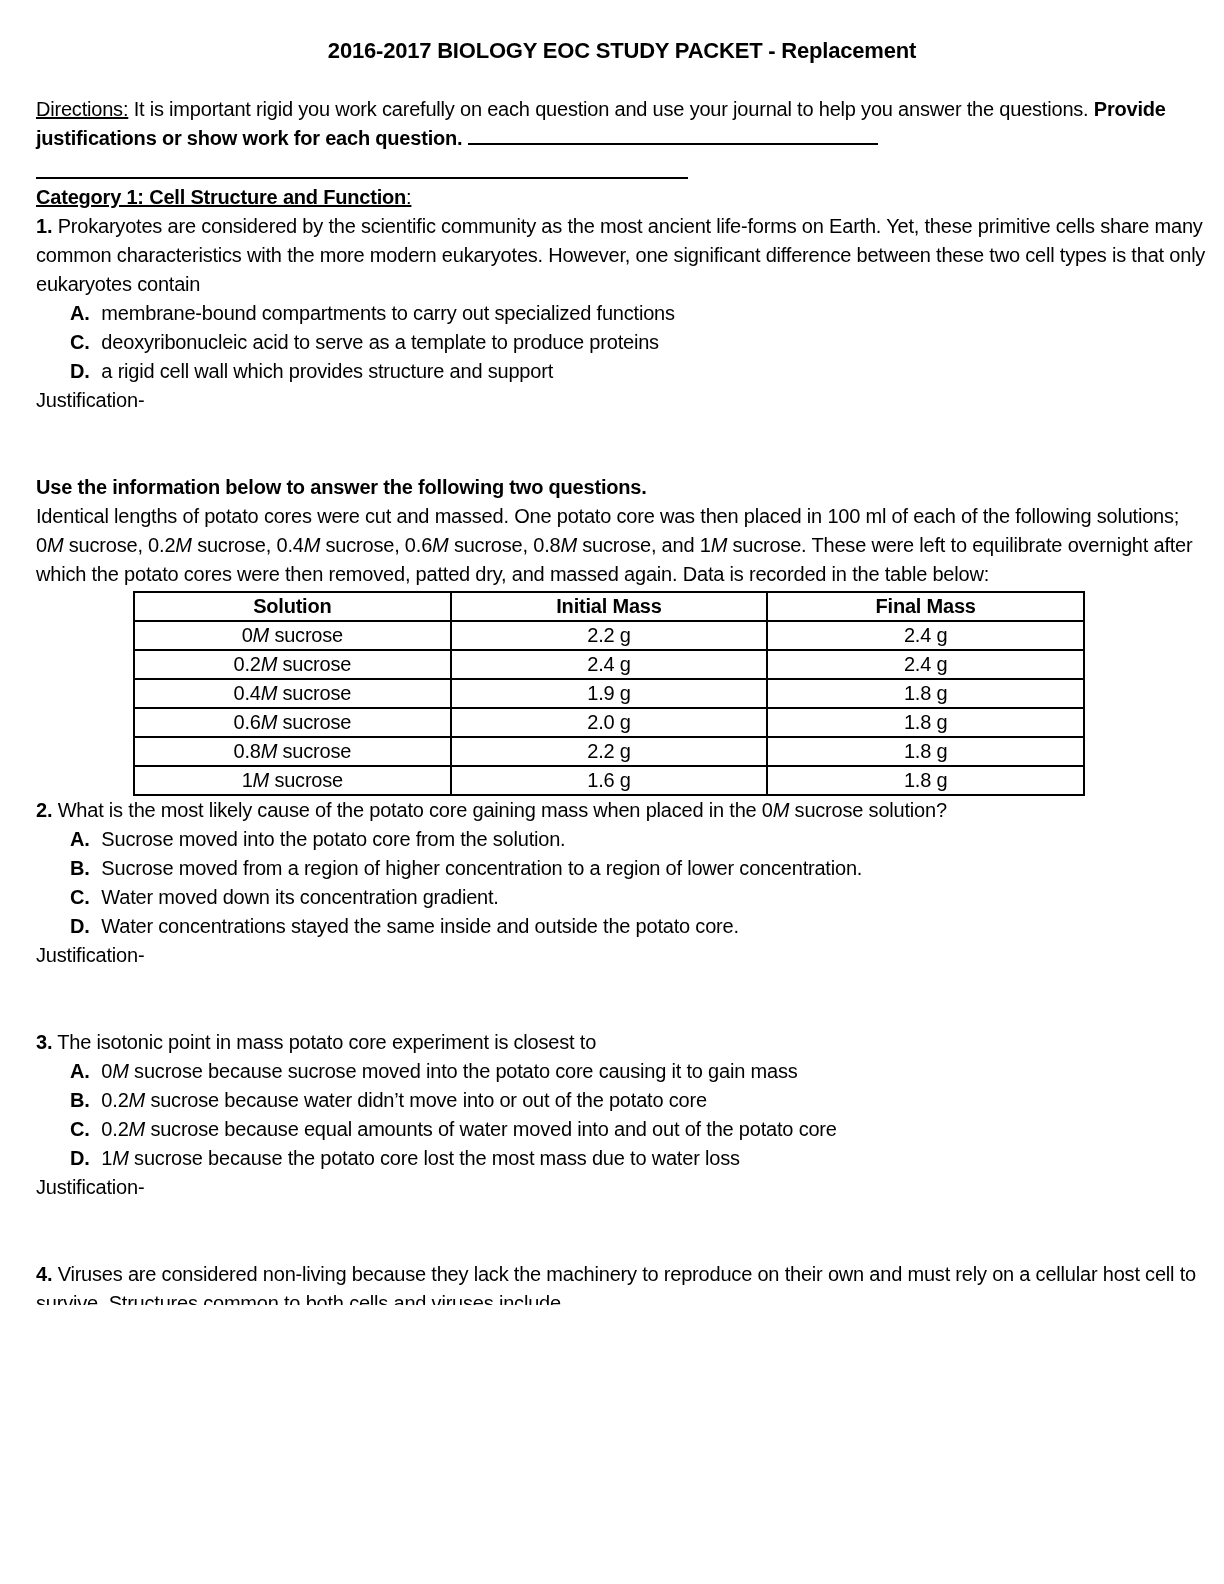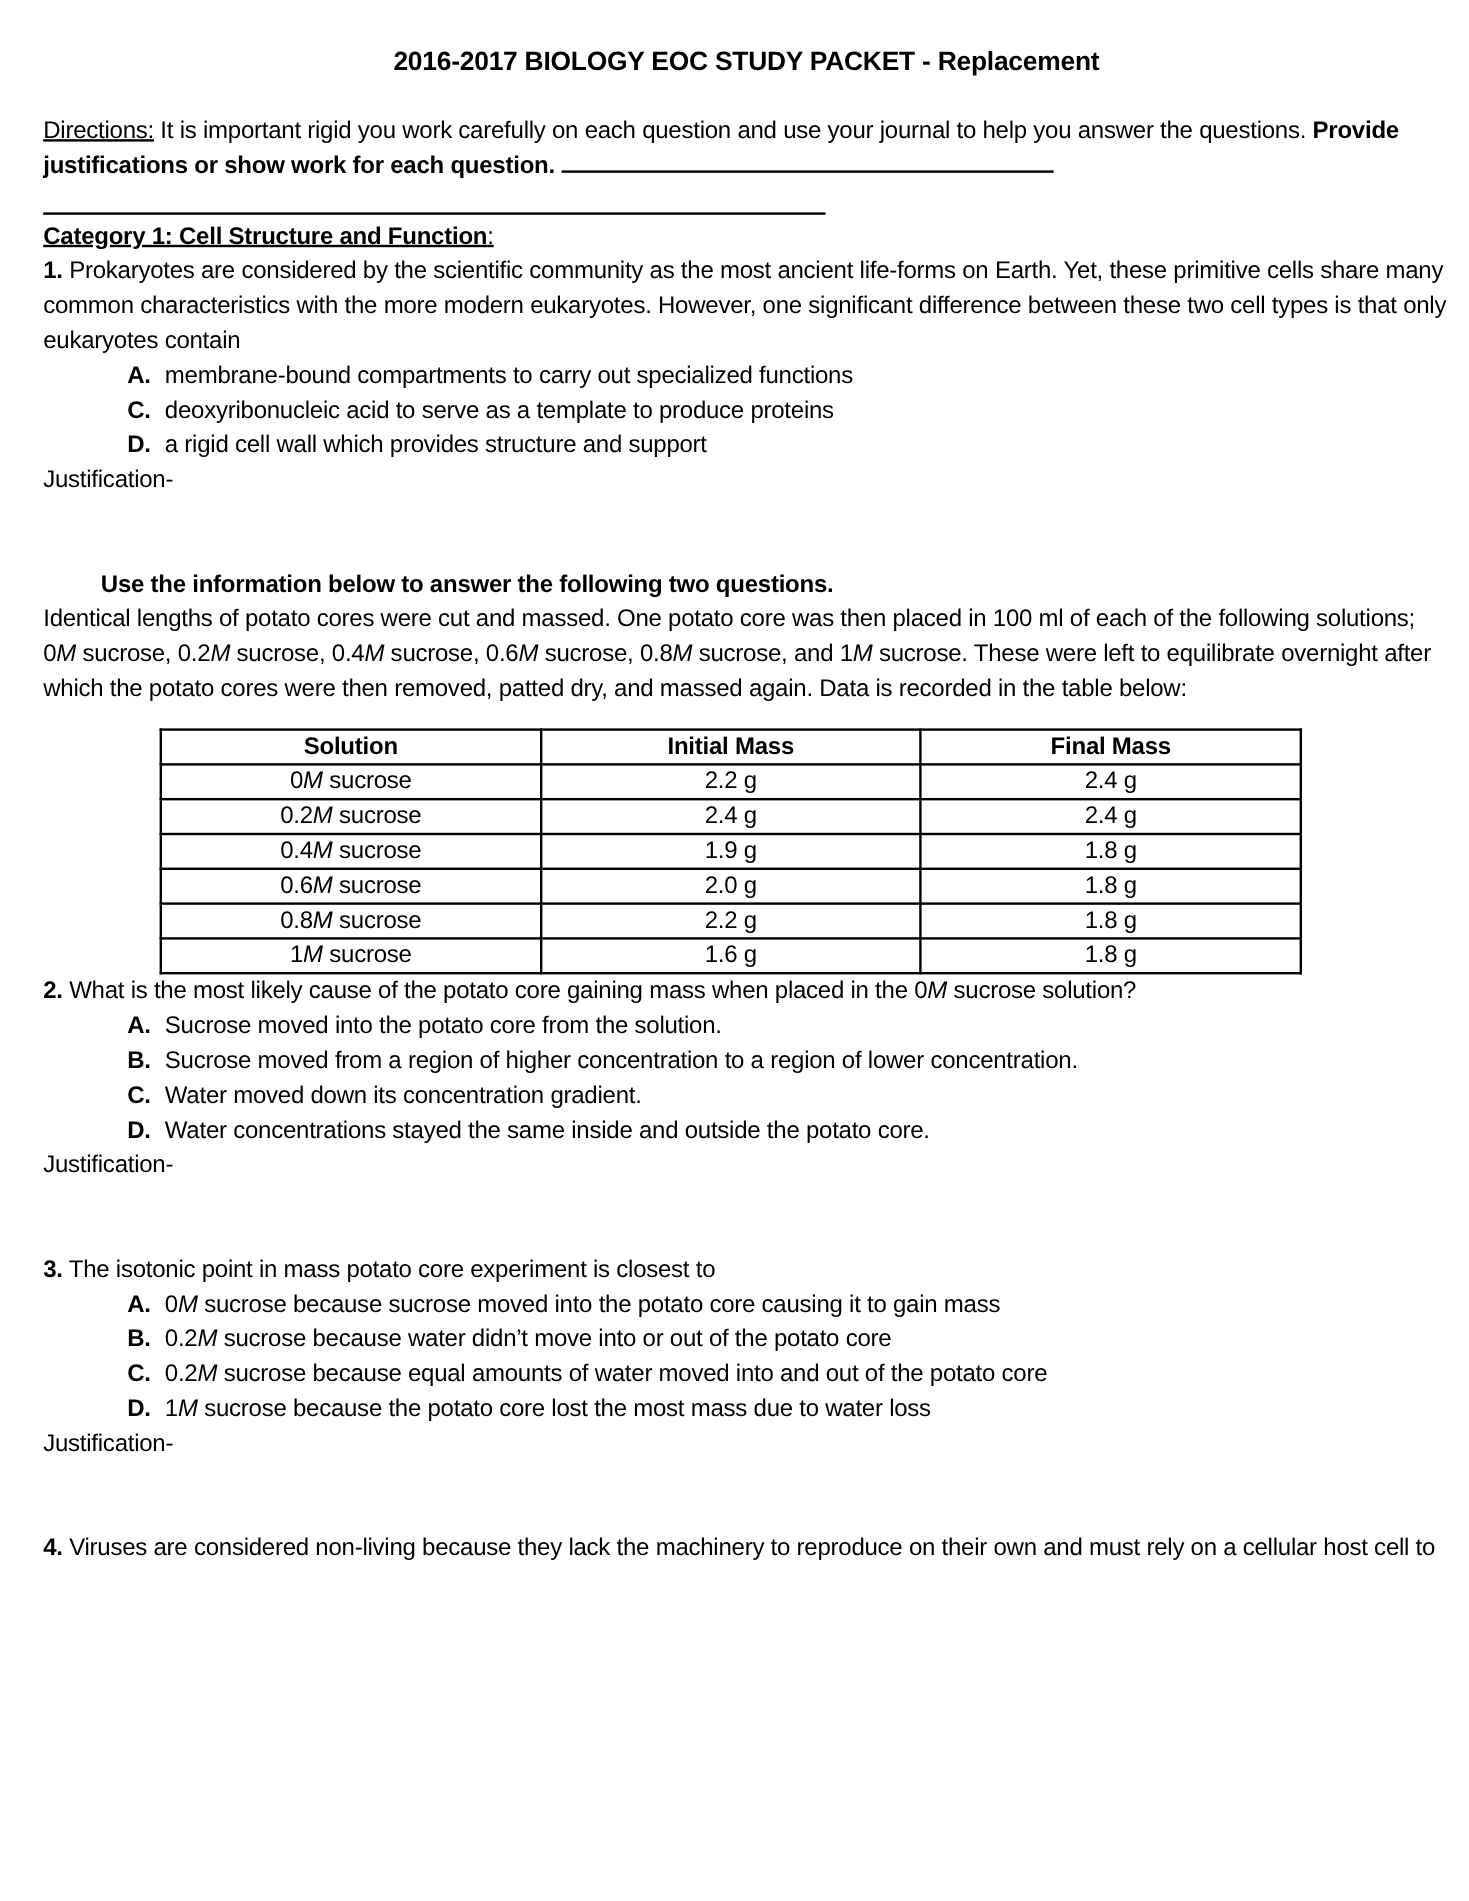--- a/index.html
+++ b/index.html
@@ -40,32 +40,32 @@
   .rule-block {
     width: 652px;
     border-bottom: 2px solid #000;
     height: 26px;
     margin-bottom: 4px;
   }
   .category-heading { font-weight: bold; }
   .category-heading .colon { font-weight: normal; }
   .stem { }
   .qnum { font-weight: bold; }
-  .choices { margin-left: 70px; }
+  .choices { margin-left: 34px; }
   .choice { }
   .choice .cl { font-weight: bold; display: inline-block; min-width: 26px; }
   .justification { margin-bottom: 58px; }
   .justification.last { margin-bottom: 0; }
-  .passage-heading { font-weight: bold; margin-left: 48px; }
+  .passage-heading { font-weight: bold; }
   .ital { font-style: italic; }
   table.data-table {
     border-collapse: collapse;
     margin-left: 97px;
     width: 952px;
-    margin-top: 18px;
+    margin-top: 2px;
   }
   table.data-table th, table.data-table td {
     border: 2px solid #000;
     text-align: center;
     font-size: 20px;
     line-height: 27px;
     padding: 0;
     font-weight: normal;
   }
   table.data-table th { font-weight: bold; }

